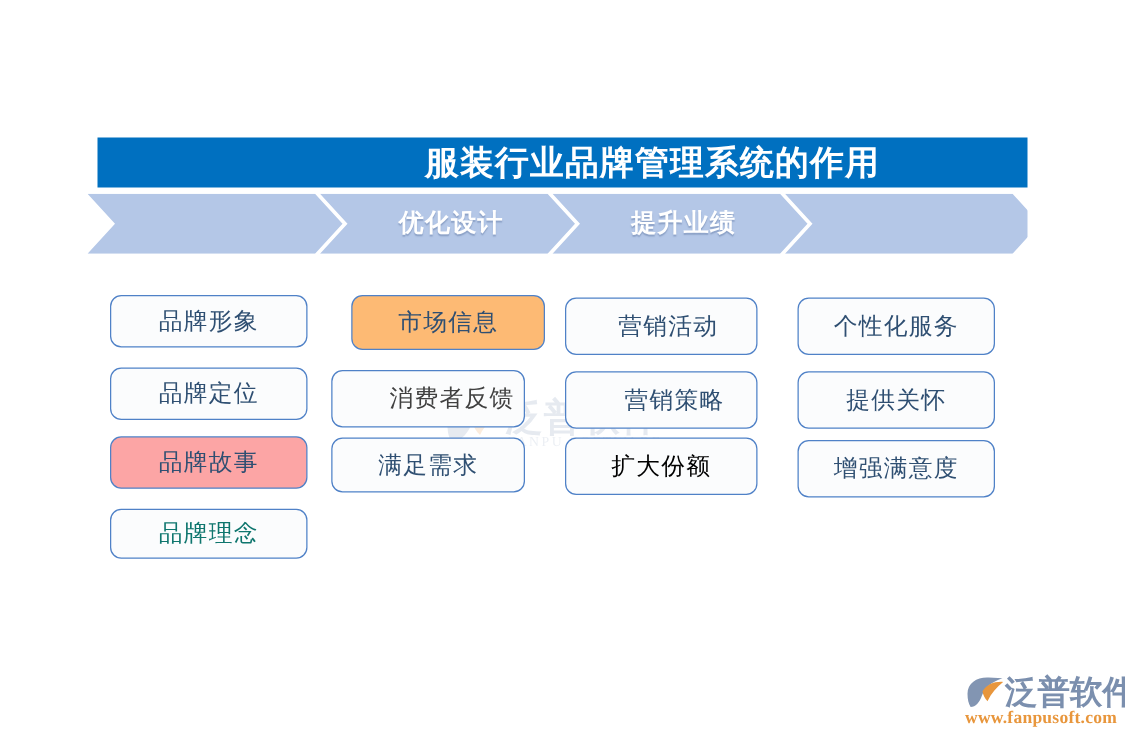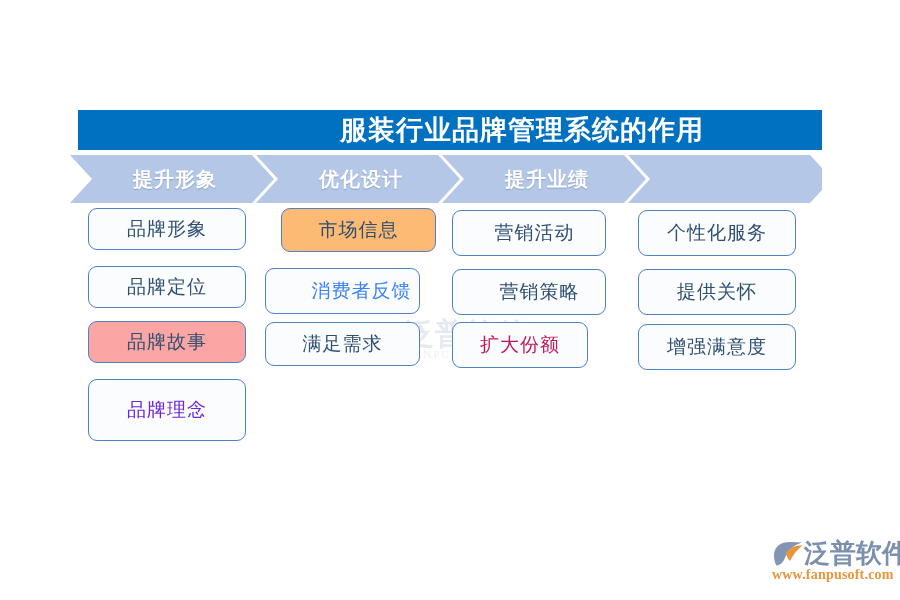--- a/index.html
+++ b/index.html
@@ -132,20 +132,21 @@
     color: #2f4f72;
     font-size: 19px;
     font-family: "Liberation Serif", "DejaVu Serif", serif;
     text-align: left;
     white-space: nowrap;
     z-index: 4;
     display: flex;
     align-items: center;
     justify-content: center;
     letter-spacing: 1px;
+    margin-top: 28px;
   }
 
   
   .brand-logo {
     position: absolute;
     left: 770px;
     top: 536px;
     width: 124px;
     height: 54px;
     z-index: 5;
@@ -200,36 +201,35 @@
 
   <div class="chevron-band">
     <svg class="chev-svg" width="752" height="48" viewBox="0 0 752 48">
       <g id="chev-shapes">
           <path d="M 0 0 L 182 0 L 204 24 L 182 48 L 0 48 L 22 24 Z" fill="#b4c7e7"></path>
           <path d="M 186 0 L 368 0 L 390 24 L 368 48 L 186 48 L 208 24 Z" fill="#b4c7e7"></path>
           <path d="M 372 0 L 554 0 L 576 24 L 554 48 L 372 48 L 394 24 Z" fill="#b4c7e7"></path>
           <path d="M 558 0 L 740 0 L 762 24 L 740 48 L 558 48 L 580 24 Z" fill="#b4c7e7"></path>
         </g>
     </svg>
-    <div class="chev-label c0">提升形象</div>
     <div class="chev-label c1">优化设计</div>
     <div class="chev-label c2">提升业绩</div>
   </div>
 
   <div id="nodes-layer">
       <div class="node" style="left: 88px; top: 208px; width: 158px; height: 42px; border-color: rgb(79, 129, 199); background: rgb(251, 252, 253); color: rgb(47, 79, 114);">品牌形象</div>
       <div class="node" style="left: 88px; top: 266px; width: 158px; height: 42px; border-color: rgb(79, 129, 199); background: rgb(251, 252, 253); color: rgb(47, 79, 114);">品牌定位</div>
       <div class="node" style="left: 88px; top: 321px; width: 158px; height: 42px; border-color: rgb(79, 129, 199); background: #fca5a5; color: rgb(47, 79, 114);">品牌故事</div>
-      <div class="node" style="left: 88px; top: 379px; width: 158px; height: 62px; border-color: rgb(79, 129, 199); background: rgb(251, 252, 253); color: #6d28d9;">品牌理念</div>
+      <div class="node" style="left: 88px; top: 379px; width: 158px; height: 40px; border-color: rgb(79, 129, 199); background: rgb(251, 252, 253); color: #0f766e;">品牌理念</div>
       <div class="node" style="left: 281px; top: 208px; width: 155px; height: 44px; border-color: rgb(79, 129, 199); background: #fdba74; color: rgb(47, 79, 114);">市场信息</div>
-      <div class="node" style="left: 265px; top: 268px; width: 155px; height: 46px; border-color: rgb(79, 129, 199); background: rgb(251, 252, 253); color: #3b82f6; padding-left: 38px;">消费者反馈</div>
+      <div class="node" style="left: 265px; top: 268px; width: 155px; height: 46px; border-color: rgb(79, 129, 199); background: rgb(251, 252, 253); color: #404040; padding-left: 38px;">消费者反馈</div>
       <div class="node" style="left: 265px; top: 322px; width: 155px; height: 44px; border-color: rgb(79, 129, 199); background: rgb(251, 252, 253); color: rgb(47, 79, 114);">满足需求</div>
       <div class="node" style="left: 452px; top: 210px; width: 154px; height: 46px; border-color: rgb(79, 129, 199); background: rgb(251, 252, 253); color: rgb(47, 79, 114); padding-left: 11px;">营销活动</div>
       <div class="node" style="left: 452px; top: 269px; width: 154px; height: 46px; border-color: rgb(79, 129, 199); background: rgb(251, 252, 253); color: rgb(47, 79, 114); padding-left: 21px;">营销策略</div>
-      <div class="node" style="left: 452px; top: 322px; width: 136px; height: 46px; border-color: rgb(79, 129, 199); background: rgb(251, 252, 253); color: #be185d;">扩大份额</div>
+      <div class="node" style="left: 452px; top: 322px; width: 154px; height: 46px; border-color: rgb(79, 129, 199); background: rgb(251, 252, 253); color: #000000;">扩大份额</div>
       <div class="node" style="left: 638px; top: 210px; width: 158px; height: 46px; border-color: rgb(79, 129, 199); background: rgb(251, 252, 253); color: rgb(47, 79, 114);">个性化服务</div>
       <div class="node" style="left: 638px; top: 269px; width: 158px; height: 46px; border-color: rgb(79, 129, 199); background: rgb(251, 252, 253); color: rgb(47, 79, 114);">提供关怀</div>
       <div class="node" style="left: 638px; top: 324px; width: 158px; height: 46px; border-color: rgb(79, 129, 199); background: rgb(251, 252, 253); color: rgb(47, 79, 114);">增强满意度</div>
     </div>
 
   <div class="brand-logo">
     <svg class="logo-mark" viewBox="0 0 36 30">
       <path d="M4 15 C4 6, 12 1.5, 21 2 L32 2.5 C23 5.5, 18 10, 15.5 16.5 C13.5 22, 10.5 25.5, 6.5 25.5 C4.8 23, 4 19.5, 4 15 Z" fill="#8295b2"></path>
       <path d="M16 13 C19.5 7.5, 25.5 5, 32.5 5.5 C27.5 9.5, 23 14.5, 20 21 C17.8 18.6, 16.4 16, 16 13 Z" fill="#e8963c"></path>
     </svg>

